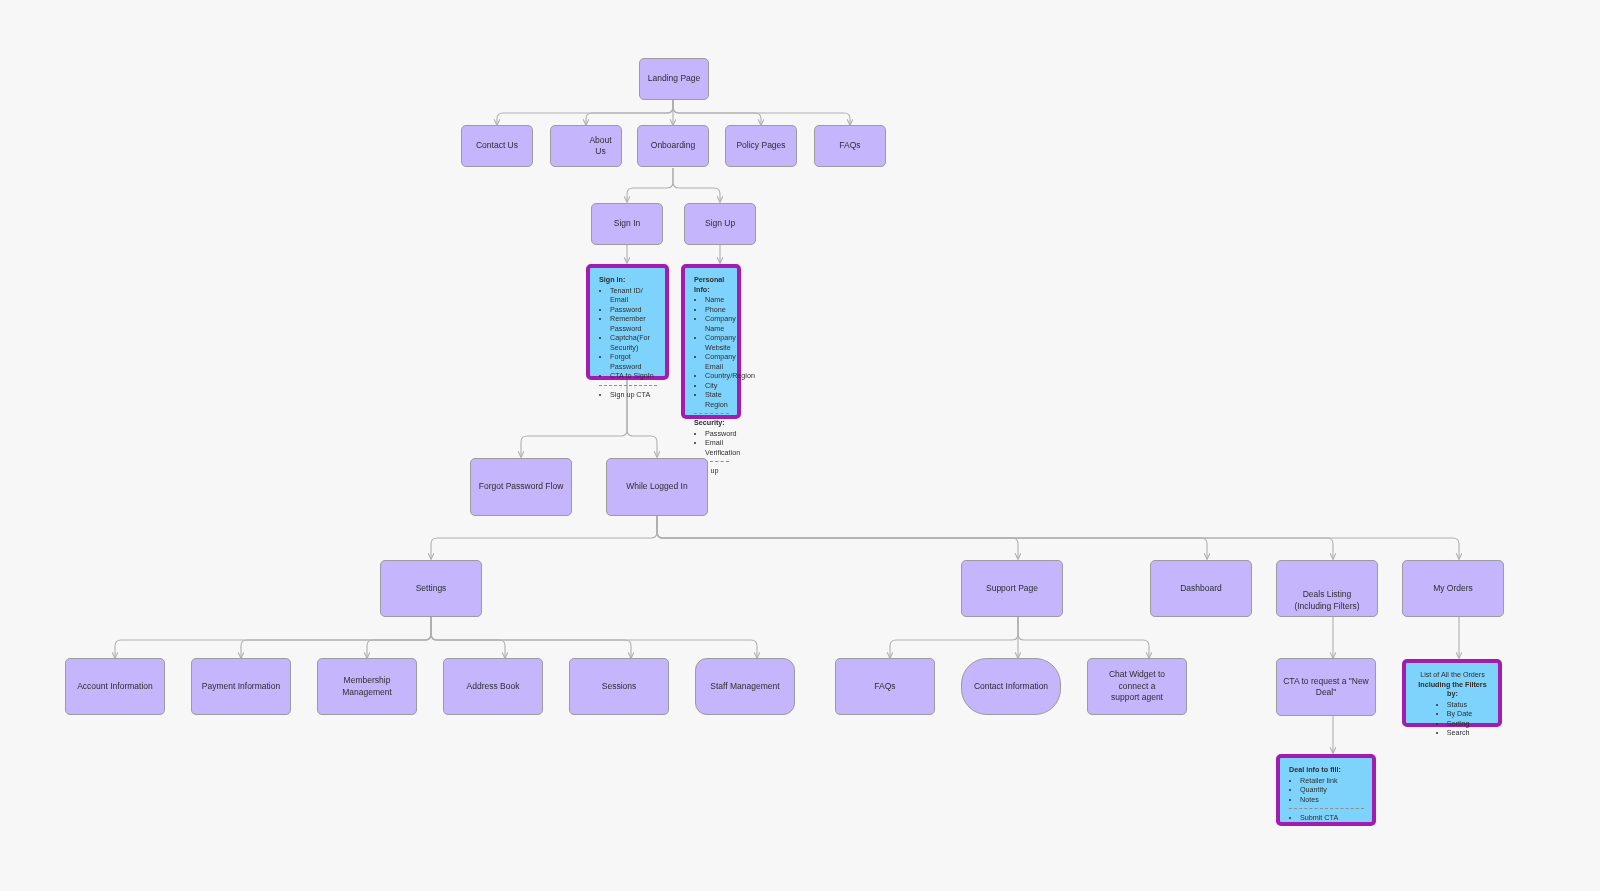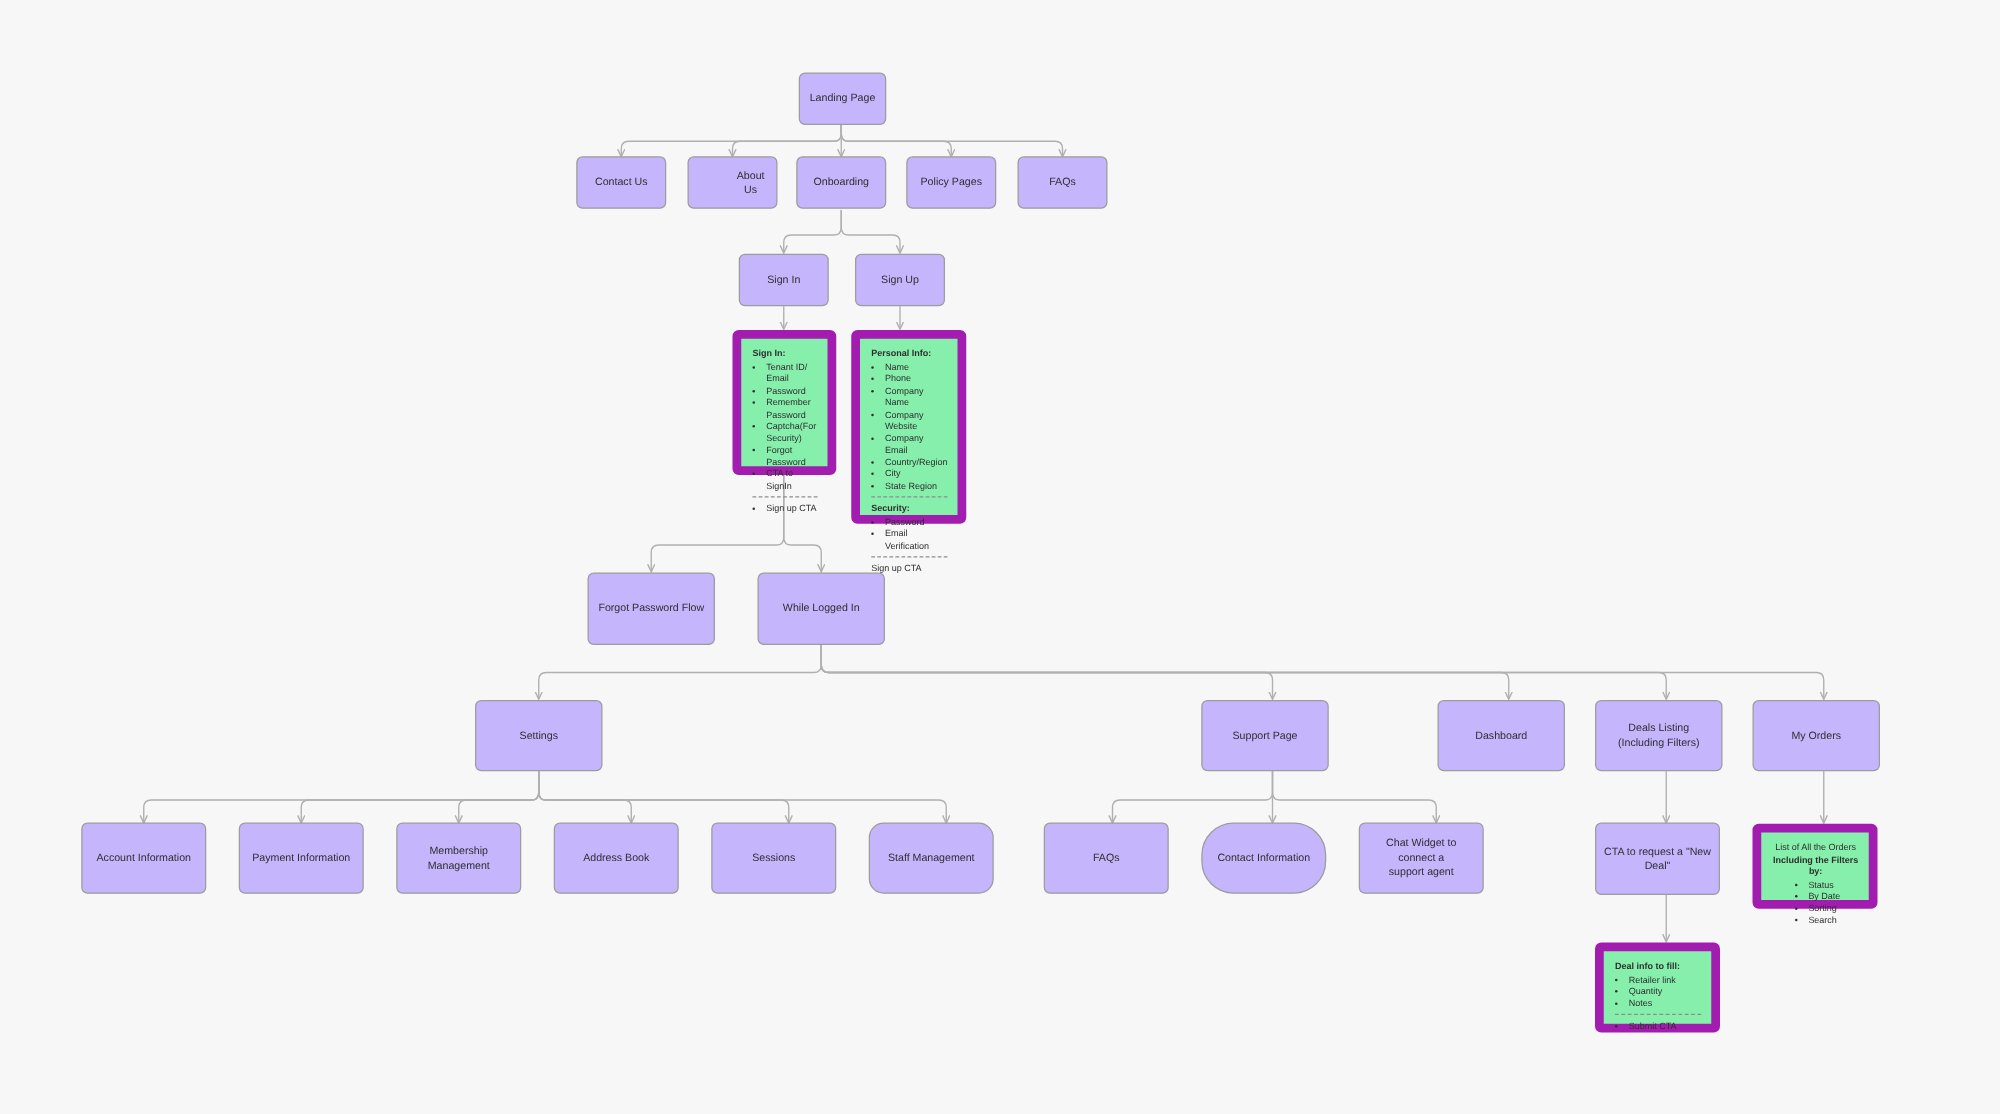--- a/index.html
+++ b/index.html
@@ -30,22 +30,22 @@
     justify-content: center;
     text-align: center;
     color: #2e2e2e;
     font-size: 8.5px;
     line-height: 1.35;
     padding: 4px 6px;
     white-space: pre-line;
   }
   .detail {
     position: absolute;
-    background: #86efac;
-    border: 7px solid #a21caf;
+    background: #7dd3fc;
+    border: 4px solid #a21caf;
     border-radius: 5px;
     padding: 7px 8px 7px 9px;
     color: #2e2e2e;
     font-size: 7.2px;
     line-height: 1.32;
     text-align: left;
     display: block;
   }
   .detail .hd {
     font-weight: bold;
@@ -166,21 +166,21 @@
       <li>Captcha(For Security)</li>
       <li>Forgot Password</li>
       <li>CTA to SignIn</li>
     </ul>
     <span class="divider"></span>
     <ul>
       <li>Sign up CTA</li>
     </ul>
   </div>
 
-  <div class="detail" style="left:681px; top:264px; width:92px; height:155px;">
+  <div class="detail" style="left:681px; top:264px; width:60px; height:155px;">
     <span class="hd">Personal Info:</span>
     <ul>
       <li>Name</li>
       <li>Phone</li>
       <li>Company Name</li>
       <li>Company Website</li>
       <li>Company Email</li>
       <li>Country/Region</li>
       <li>City</li>
       <li>State Region</li>
@@ -204,21 +204,21 @@
 
   <div class="node" style="left:380px; top:560px; width:102px; height:57px;">
     <span>Settings</span>
   </div>
   <div class="node" style="left:961px; top:560px; width:102px; height:57px;">
     <span>Support Page</span>
   </div>
   <div class="node" style="left:1150px; top:560px; width:102px; height:57px;">
     <span>Dashboard</span>
   </div>
-  <div class="node" style="left:1276px; top:560px; width:102px; height:57px;">
+  <div class="node" style="left:1276px; top:560px; width:102px; height:57px;align-items:flex-end;">
     <span>Deals Listing
 (Including Filters)</span>
   </div>
   <div class="node" style="left:1402px; top:560px; width:102px; height:57px;">
     <span>My Orders</span>
   </div>
 
   <div class="node" style="left:65px; top:658px; width:100px; height:57px;">
     <span>Account Information</span>
   </div>

